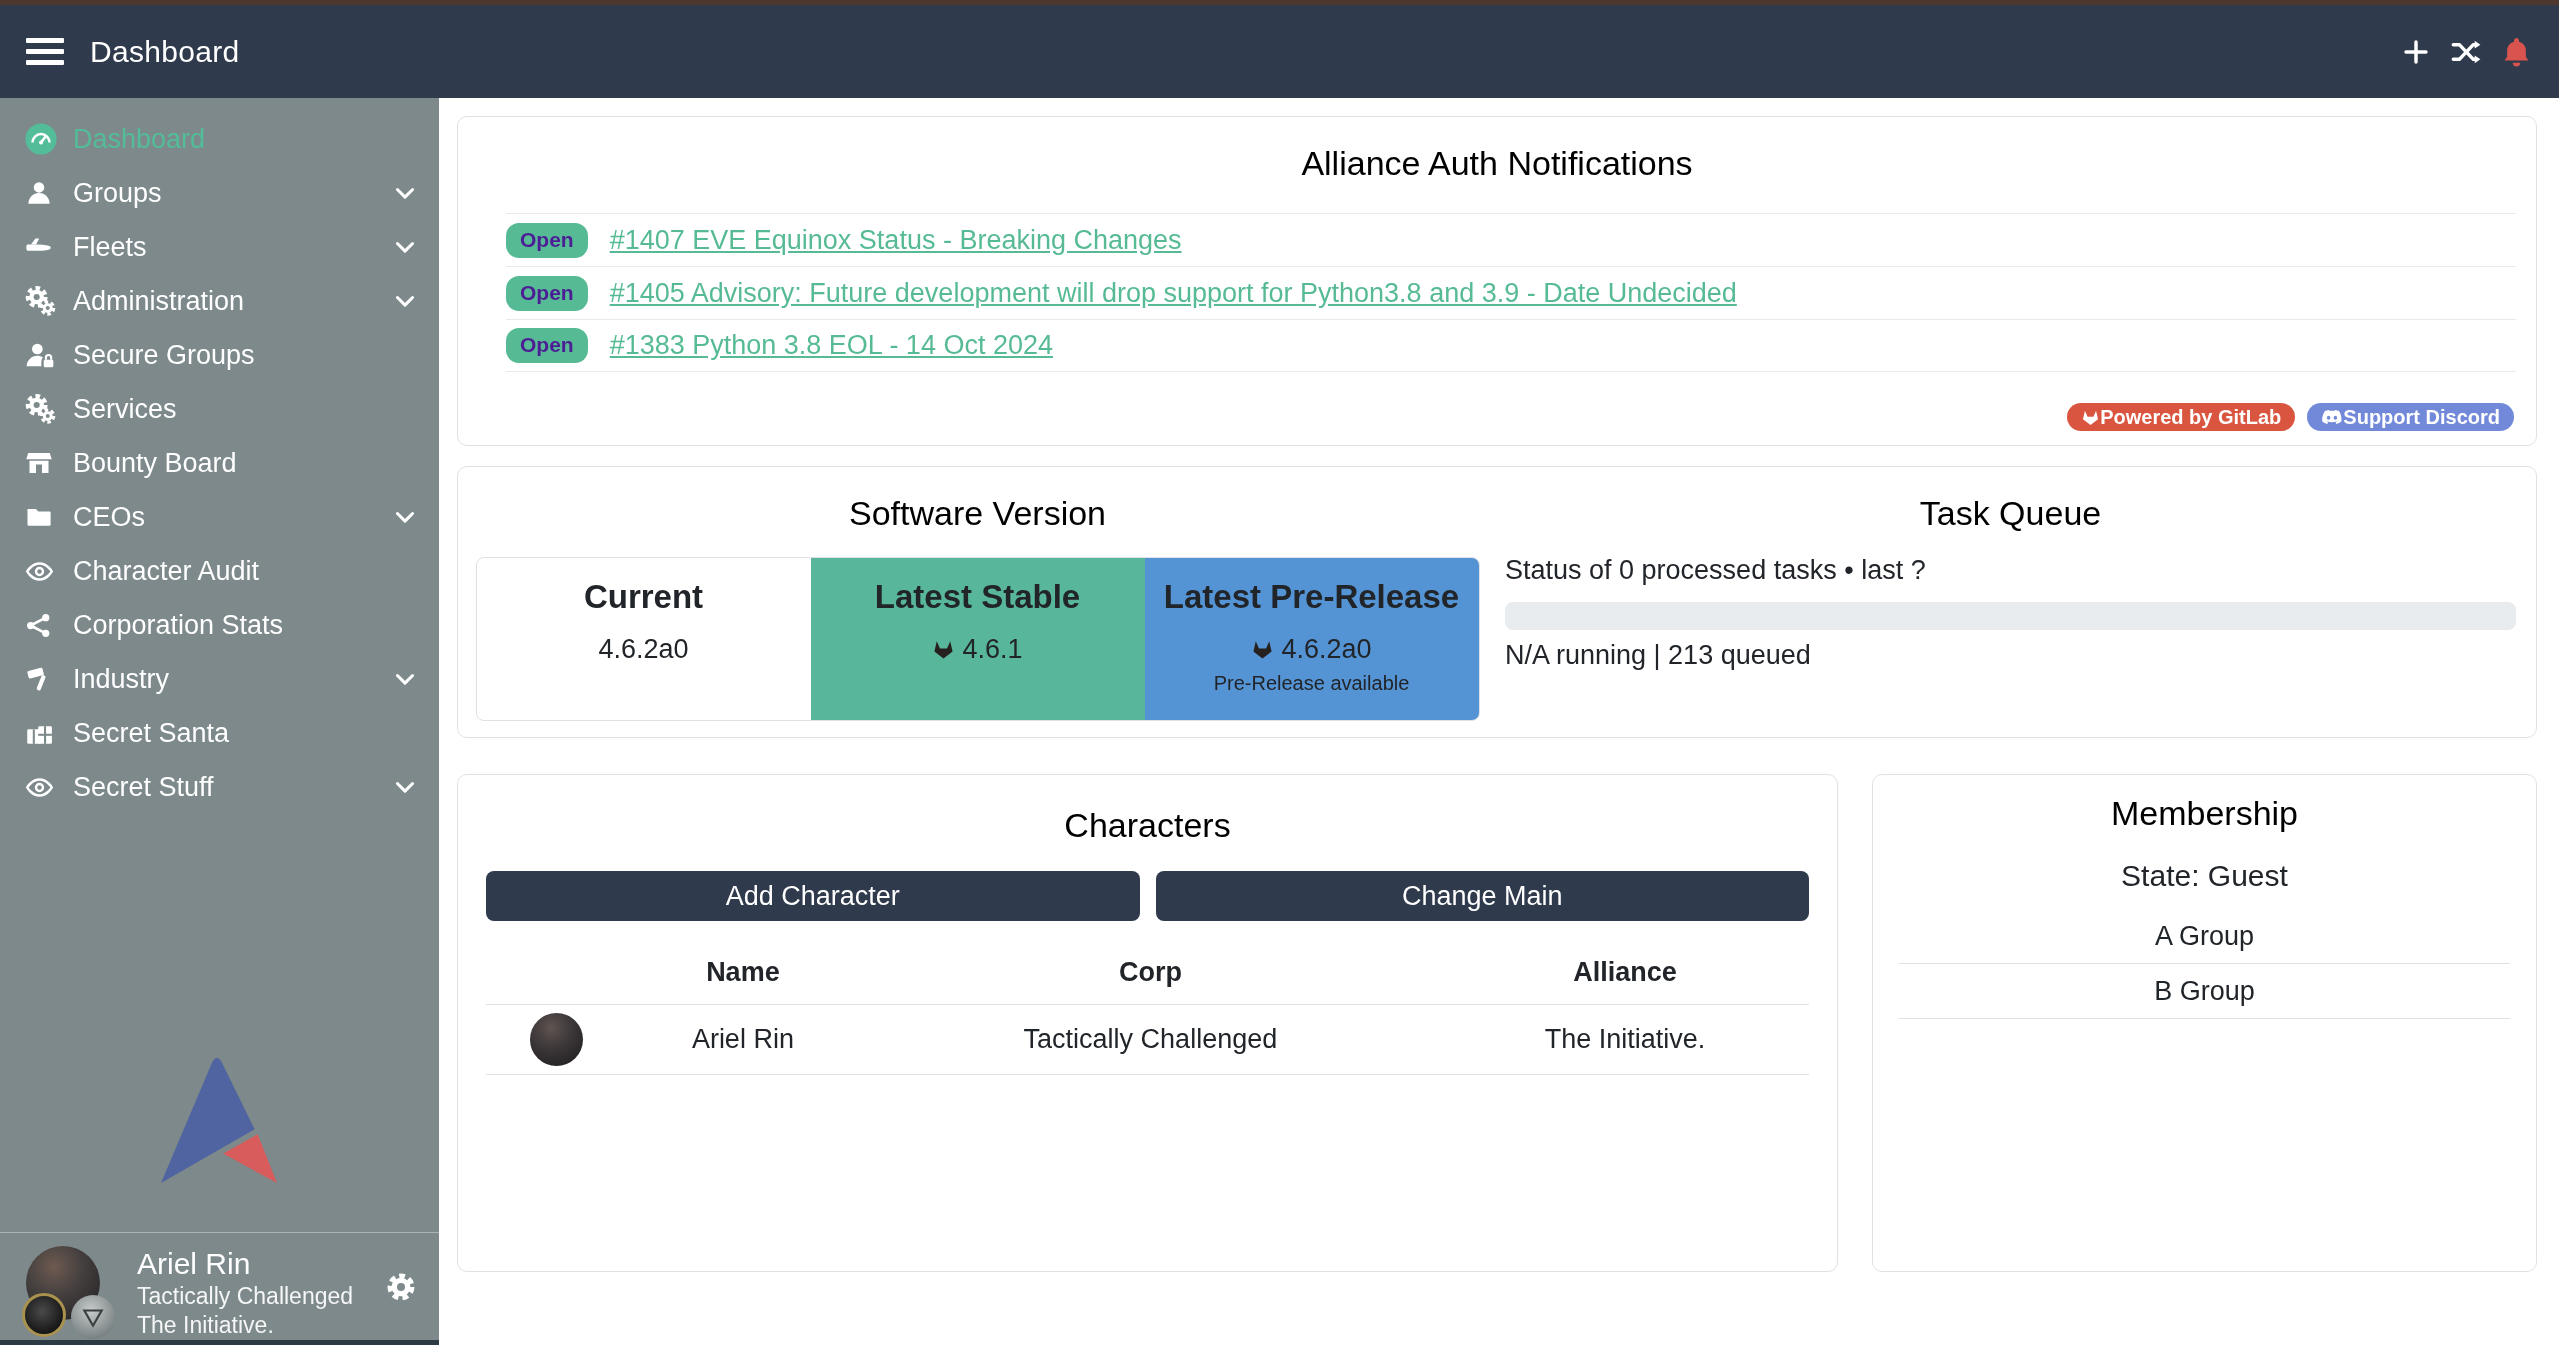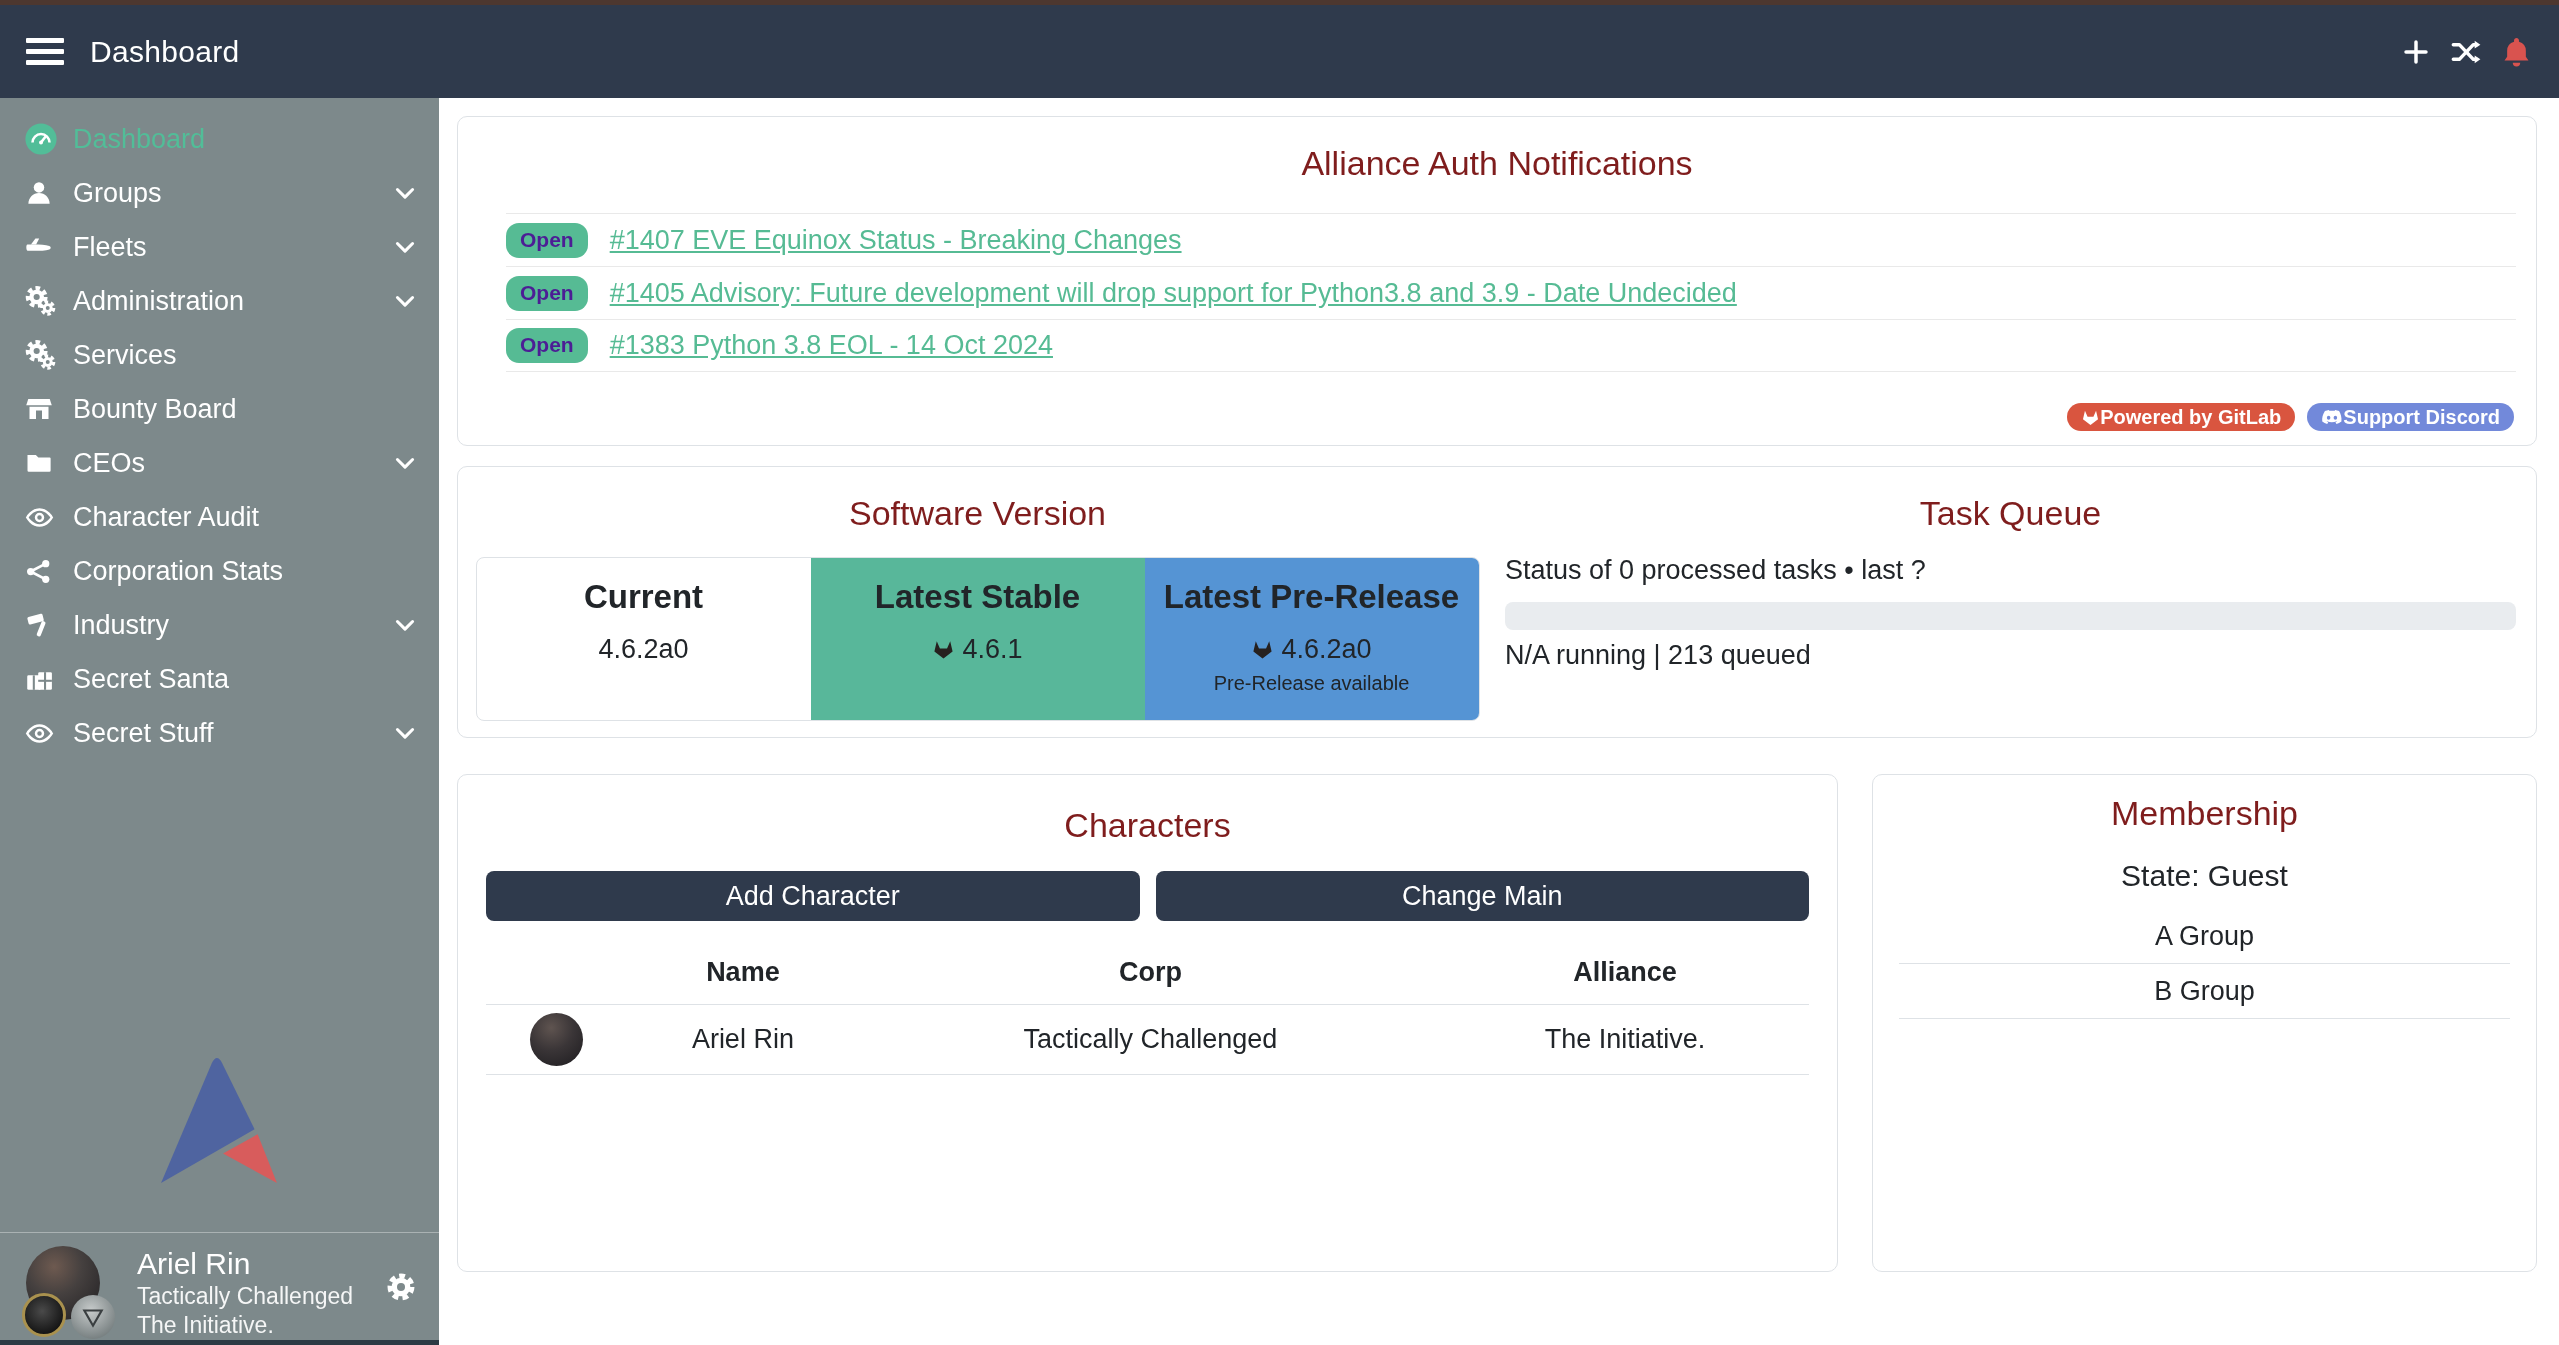--- a/index.html
+++ b/index.html
@@ -38,21 +38,21 @@
   .avatar-badge.alliance { left:45px; top:49px; background:radial-gradient(circle at 45% 35%, #c7cbcb, #6f7879 85%); display:flex; align-items:center; justify-content:center; }
   .user-text { margin-left:35px; color:#fff; }
   .user-name { font-size:30px; line-height:36px; }
   .user-corp, .user-alliance { font-size:23px; line-height:29px; color:rgba(255,255,255,.92); }
   .user-gear { position:absolute; right:22px; top:38px; width:32px; height:32px; cursor:pointer; }
   .sidebar-strip { position:absolute; left:0; bottom:0; width:100%; height:5px; background:#2c3a44; }
 
   
   .main { flex:1; background:#fff; padding:18px 22px 0 18px; display:flex; flex-direction:column; min-width:0; }
   .panel { background:#fff; border:1px solid #dee2e6; border-radius:10px; }
-  h2.panel-title { font-size:34px; font-weight:400; text-align:center; margin-top:26px; line-height:40px; color:#7f1d1d; }
+  h2.panel-title { font-size:34px; font-weight:400; text-align:center; margin-top:26px; line-height:40px; color:#000000; }
 
   
   .panel-notifications { height:330px; position:relative; margin-bottom:20px; }
   .notif-list { margin:30px 20px 0 48px; }
   .notif-row { height:53px; display:flex; align-items:center; border-top:1px solid #e9e9e9; }
   .notif-row:last-child { border-bottom:1px solid #e9e9e9; }
   .open-badge { background:#56bb94; color:#4c1d95; font-size:21px; font-weight:bold; border-radius:13px;
     padding:5px 14px 6px; margin-right:22px; flex:none; }
   .notif-link { color:#56bb94; font-size:27px; text-decoration:underline; cursor:pointer; white-space:nowrap; }
   .notif-footer { position:absolute; right:22px; bottom:14px; display:flex; gap:12px; }
@@ -191,20 +191,31 @@
                 <circle cx="17.8" cy="17.3" r="1.5" fill="#7d898b"></circle>
             </svg>
             </span>
           <span class="mi-label">Administration</span>
           <span class="mi-chevron">
             <svg viewBox="0 0 24 24" width="28" height="28">
                 <path d="M5.5 9l6.5 6.5L18.5 9" fill="none" stroke="#fff" stroke-width="2.6" stroke-linecap="round" stroke-linejoin="round"></path>
               </svg></span>
         </div>
 
+        <div class="menu-item">
+          <span class="mi-icon">
+            <svg viewBox="0 0 24 24" width="32" height="32" fill="#fff">
+              <circle cx="10" cy="7.5" r="4"></circle>
+              <path d="M2 20.5c0-4.4 3.6-8 8-8 1.6 0 3.1.5 4.3 1.2-.8 1-1.3 2.4-1.3 3.8v3z"></path>
+              <rect x="14.8" y="15.6" width="7.2" height="5.6" rx="1"></rect>
+              <path d="M16.4 15.6v-1.6a2 2 0 0 1 4 0v1.6" fill="none" stroke="#fff" stroke-width="1.6"></path>
+            </svg>
+            </span>
+          <span class="mi-label">Secure Groups</span>
+        </div>
 
         <div class="menu-item">
           <span class="mi-icon">
             <svg viewBox="0 0 24 24" width="32" height="32">
               <circle cx="9.5" cy="9" r="5.5" fill="#fff"></circle>
                 <circle cx="9.5" cy="9" r="6.6" fill="none" stroke="#fff" stroke-width="3.2" stroke-dasharray="3.4 2.6"></circle>
                 <circle cx="9.5" cy="9" r="2.3" fill="#7d898b"></circle>
               <circle cx="17.8" cy="17.3" r="3.7" fill="#fff"></circle>
                 <circle cx="17.8" cy="17.3" r="4.5" fill="none" stroke="#fff" stroke-width="2.4" stroke-dasharray="2.6 2"></circle>
                 <circle cx="17.8" cy="17.3" r="1.5" fill="#7d898b"></circle>

